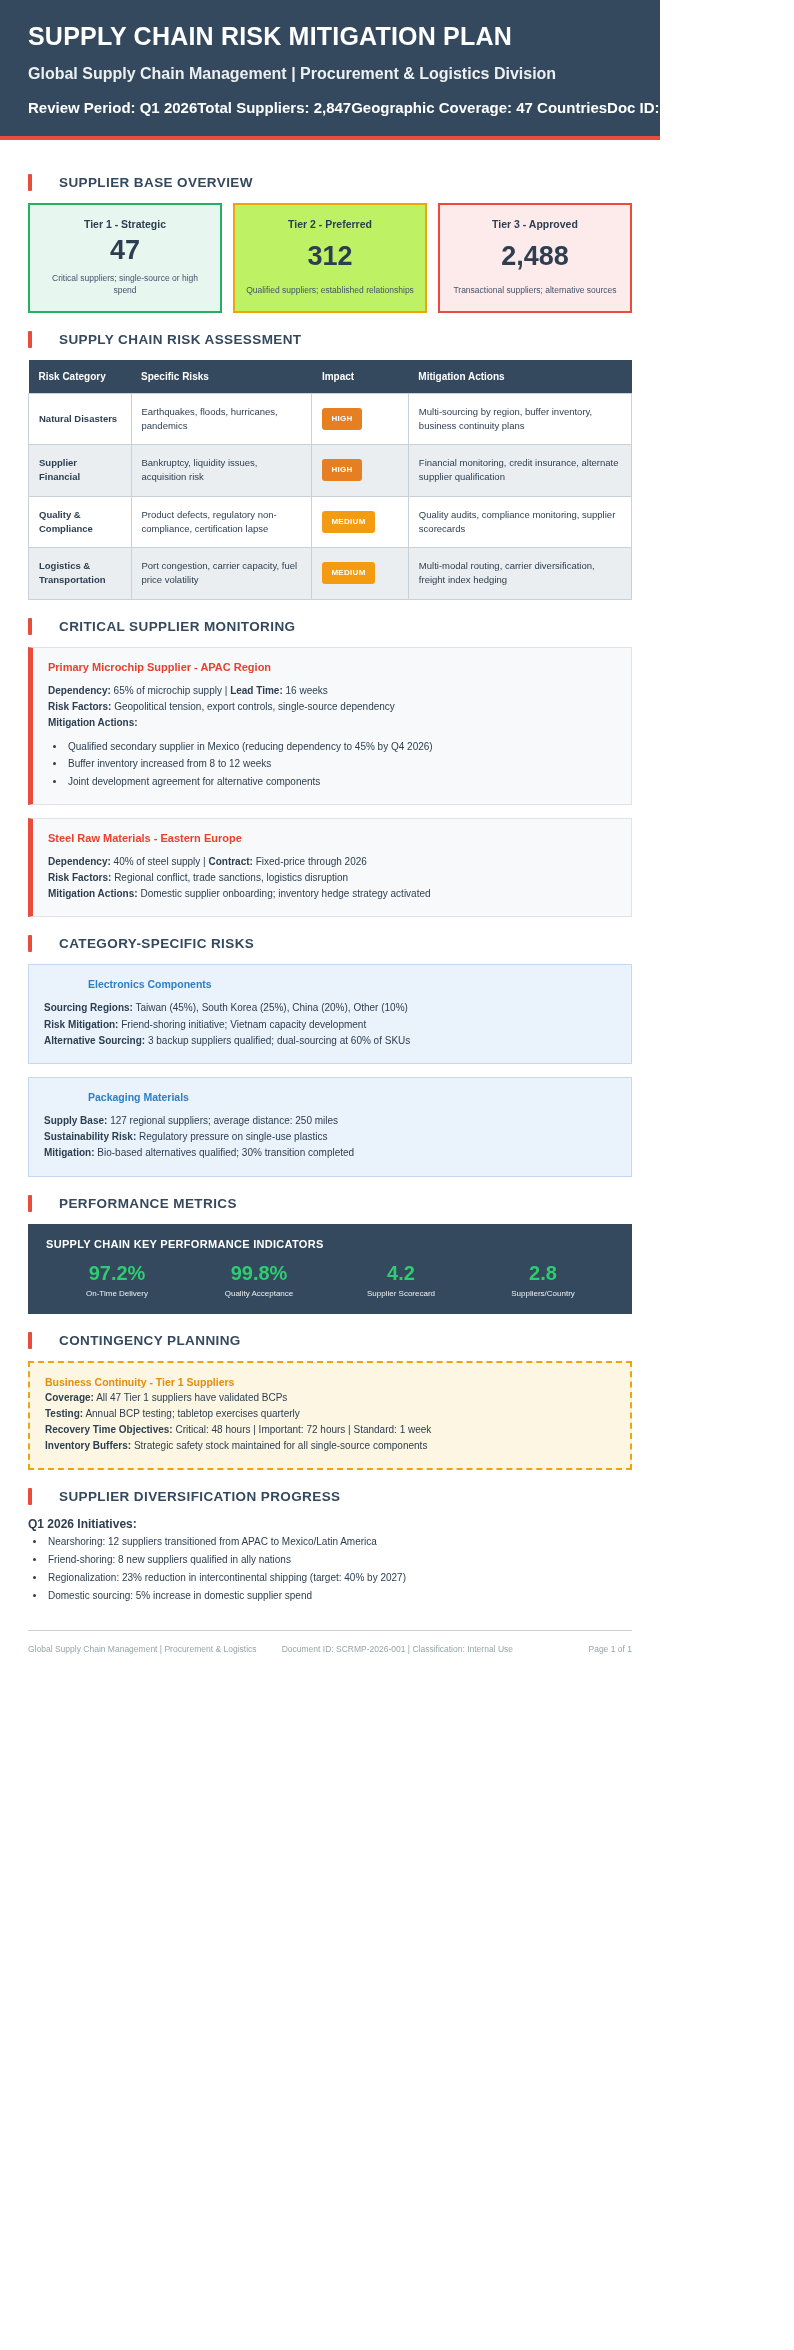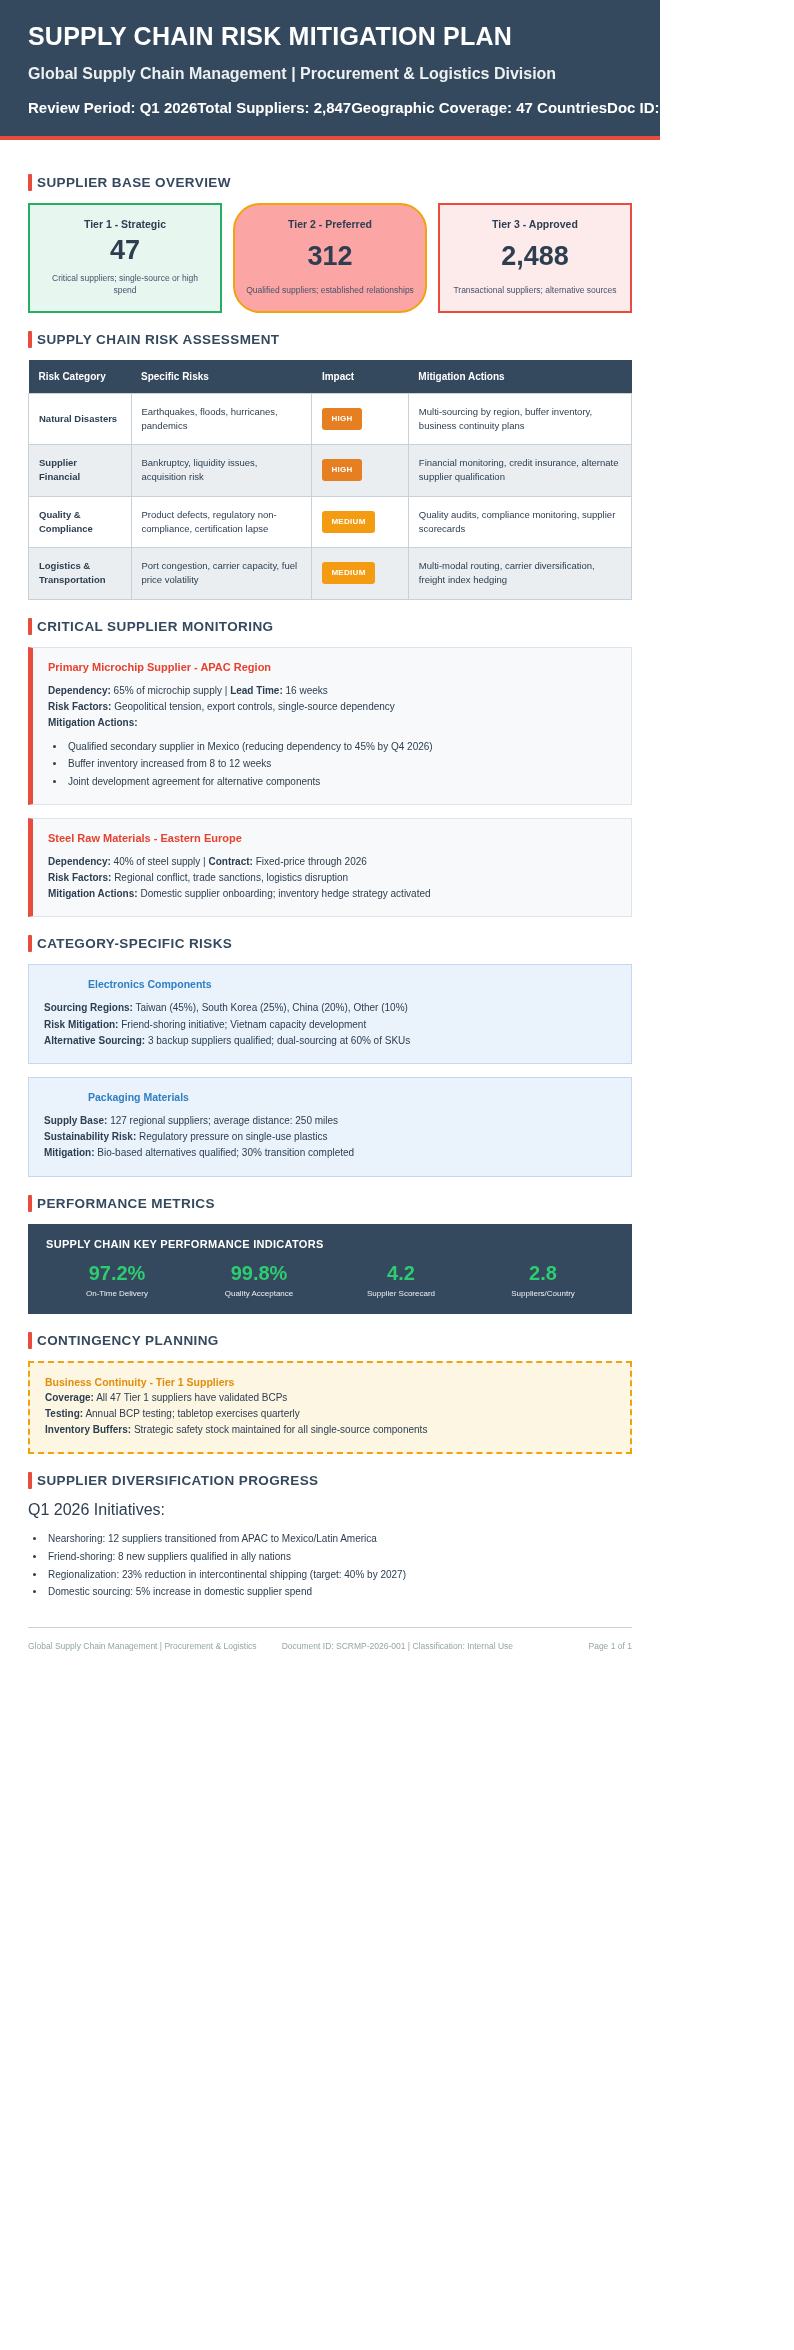--- a/index.html
+++ b/index.html
@@ -40,21 +40,21 @@
     padding-right: 4px;
   }
   .doc-meta span { white-space: nowrap; }
 
   
   .content { padding: 16px 28px 0 28px; }
 
   .section-heading {
     display: flex;
     align-items: center;
-    gap: 5px;
+    gap: 27px;
     margin: 18px 0 12px 0;
   }
   .section-heading .accent {
     width: 4px;
     height: 17px;
     background: #e74c3c;
     flex: none;
     border-radius: 1px;
   }
   .section-heading .htext {
@@ -88,21 +88,21 @@
     color: #2c3e50;
     line-height: 1.05;
     margin-bottom: 8px;
   }
   .tier-card .tier-desc {
     font-size: 8.5px;
     color: #44546a;
     line-height: 1.45;
   }
   .tier-green  { border-color: #27ae60; background: #e8f6f0; }
-  .tier-orange { border-color: #f0a30a; background: #fca5a5; border-radius: 27px; }
+  .tier-orange { border-color: #f0a30a; background: #bef264; }
   .tier-red    { border-color: #e74c3c; background: #fdeaea; }
 
   
   table.risk-table {
     width: 100%;
     border-collapse: collapse;
     font-size: 9.5px;
   }
   table.risk-table thead th {
     background: #34495e;
@@ -230,21 +230,21 @@
     margin-bottom: 2px;
   }
   .conting-card .cg-line {
     font-size: 10px;
     color: #2c3e50;
     line-height: 1.62;
   }
 
   
   .divers-block { font-size: 10px; color: #2c3e50; }
-  .divers-block .dv-title { font-weight: normal; margin-bottom: 11px; font-size: 16px; }
+  .divers-block .dv-title { font-weight: bold; margin-bottom: 2px; font-size: 12px; }
   .divers-block ul { margin: 0 0 0 18px; }
   .divers-block ul li { line-height: 1.78; padding-left: 2px; }
 
   
   .doc-footer {
     margin: 26px 28px 0 28px;
     border-top: 1px solid #c8d0d8;
     padding-top: 12px;
     display: flex;
     font-size: 8.5px;
@@ -448,20 +448,23 @@
 
     <div class="conting-card">
       <div class="cg-title">Business Continuity - Tier 1 Suppliers</div>
       <div class="cg-line">
         <b>Coverage:</b><span> All 47 Tier 1 suppliers have validated BCPs</span>
       </div>
       <div class="cg-line">
         <b>Testing:</b><span> Annual BCP testing; tabletop exercises quarterly</span>
       </div>
       <div class="cg-line">
+        <b>Recovery Time Objectives:</b><span> Critical: 48 hours | Important: 72 hours | Standard: 1 week</span>
+      </div>
+      <div class="cg-line">
         <b>Inventory Buffers:</b><span> Strategic safety stock maintained for all single-source components</span>
       </div>
     </div>
 
     <div class="section-heading">
       <span class="accent"></span>
       <span class="htext">SUPPLIER DIVERSIFICATION PROGRESS</span>
     </div>
 
     <div class="divers-block">

